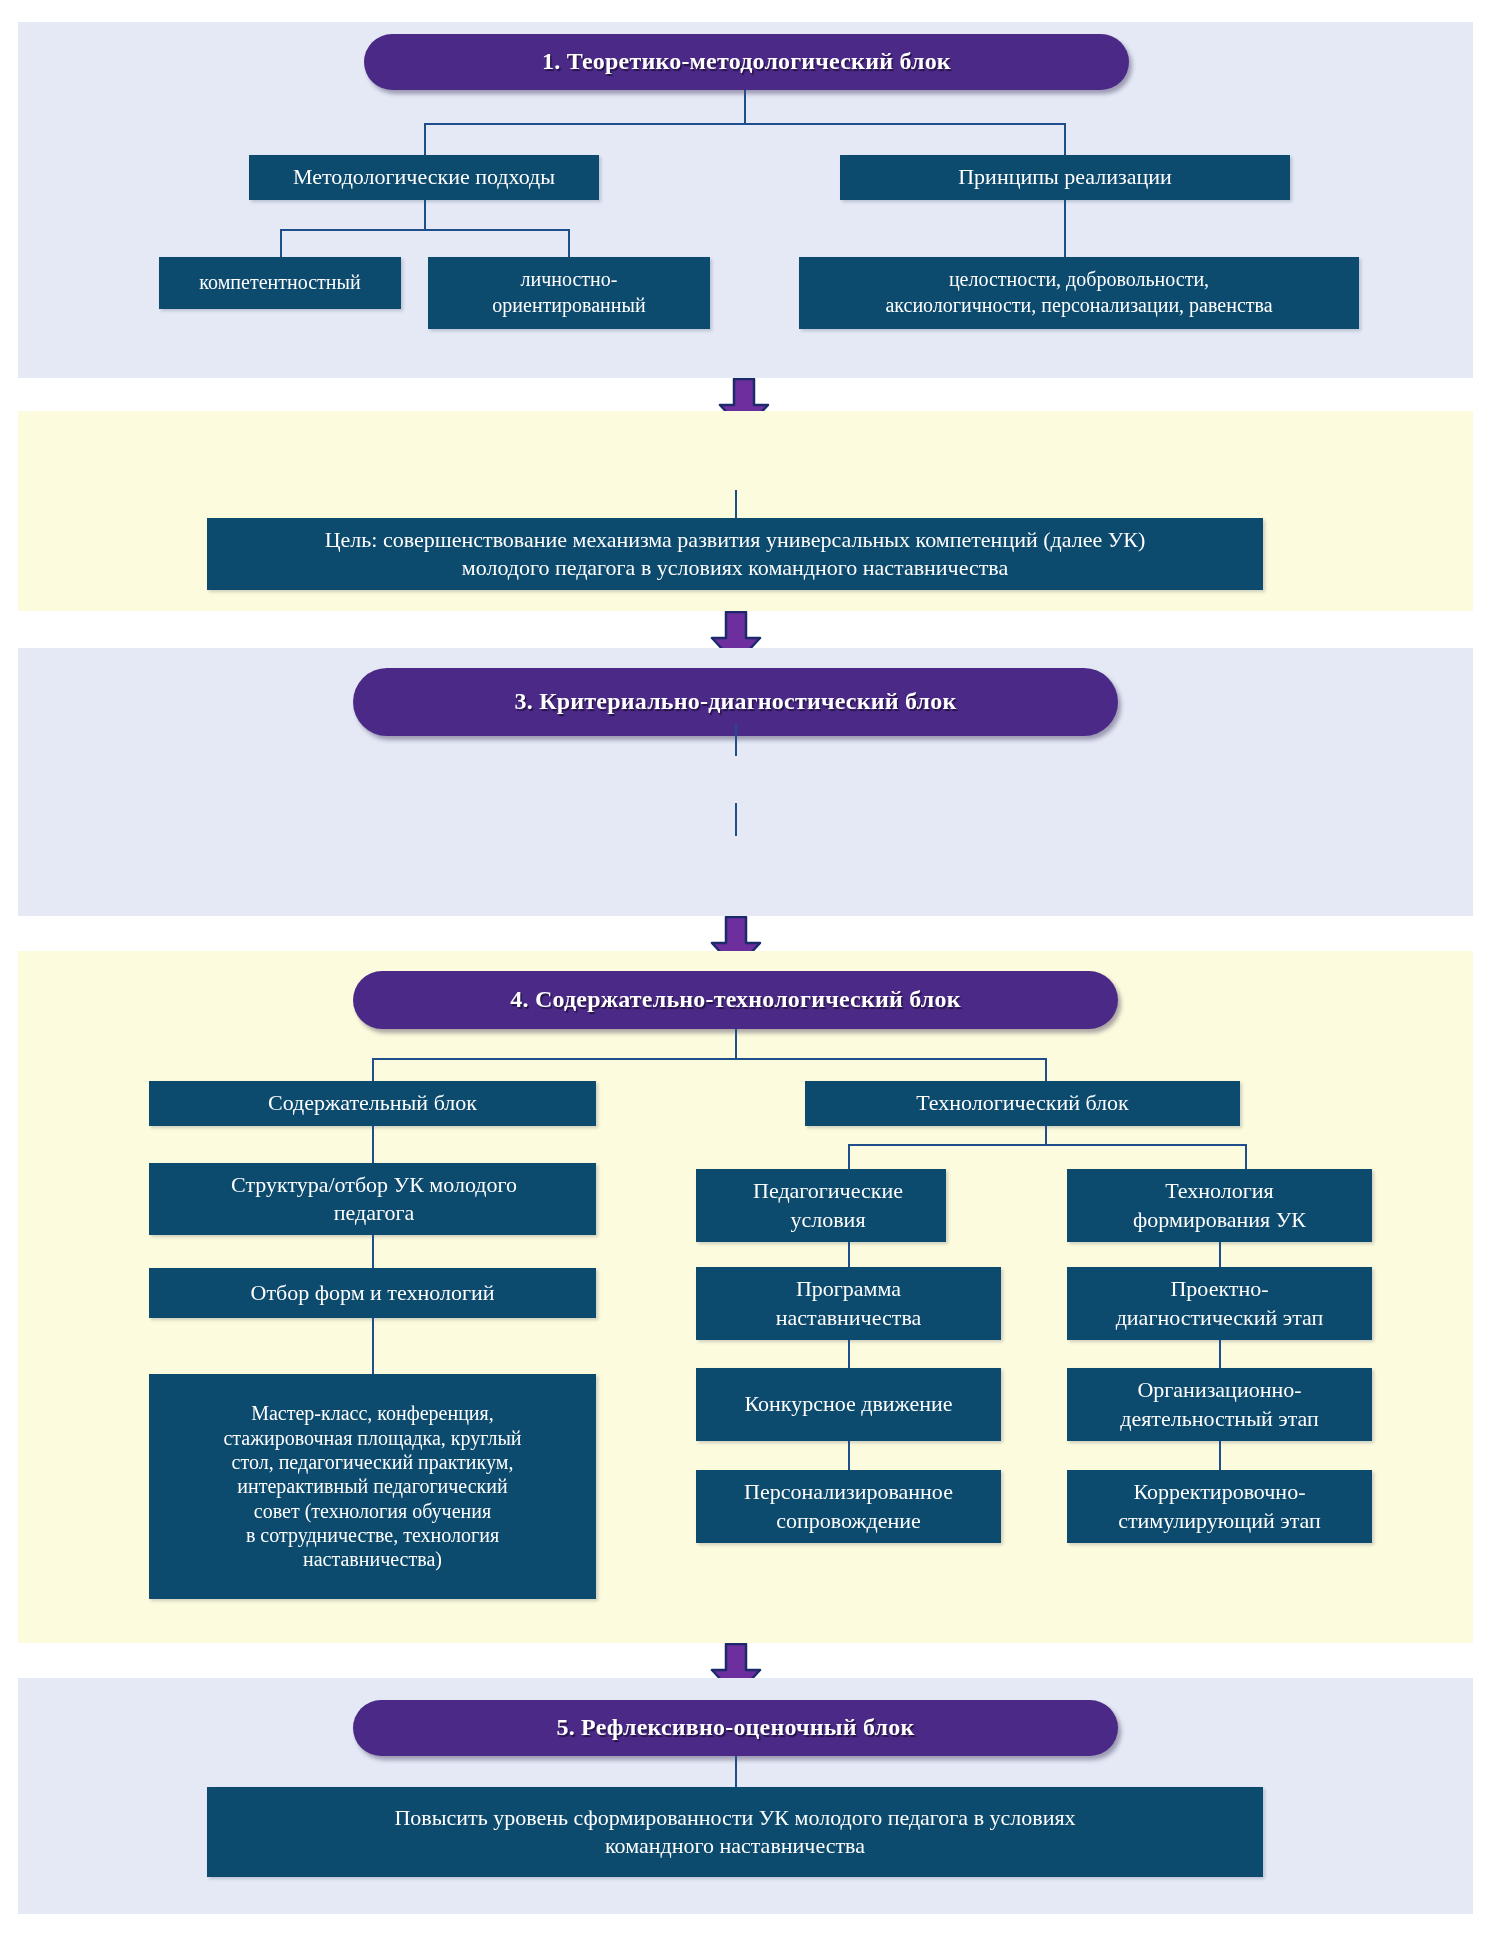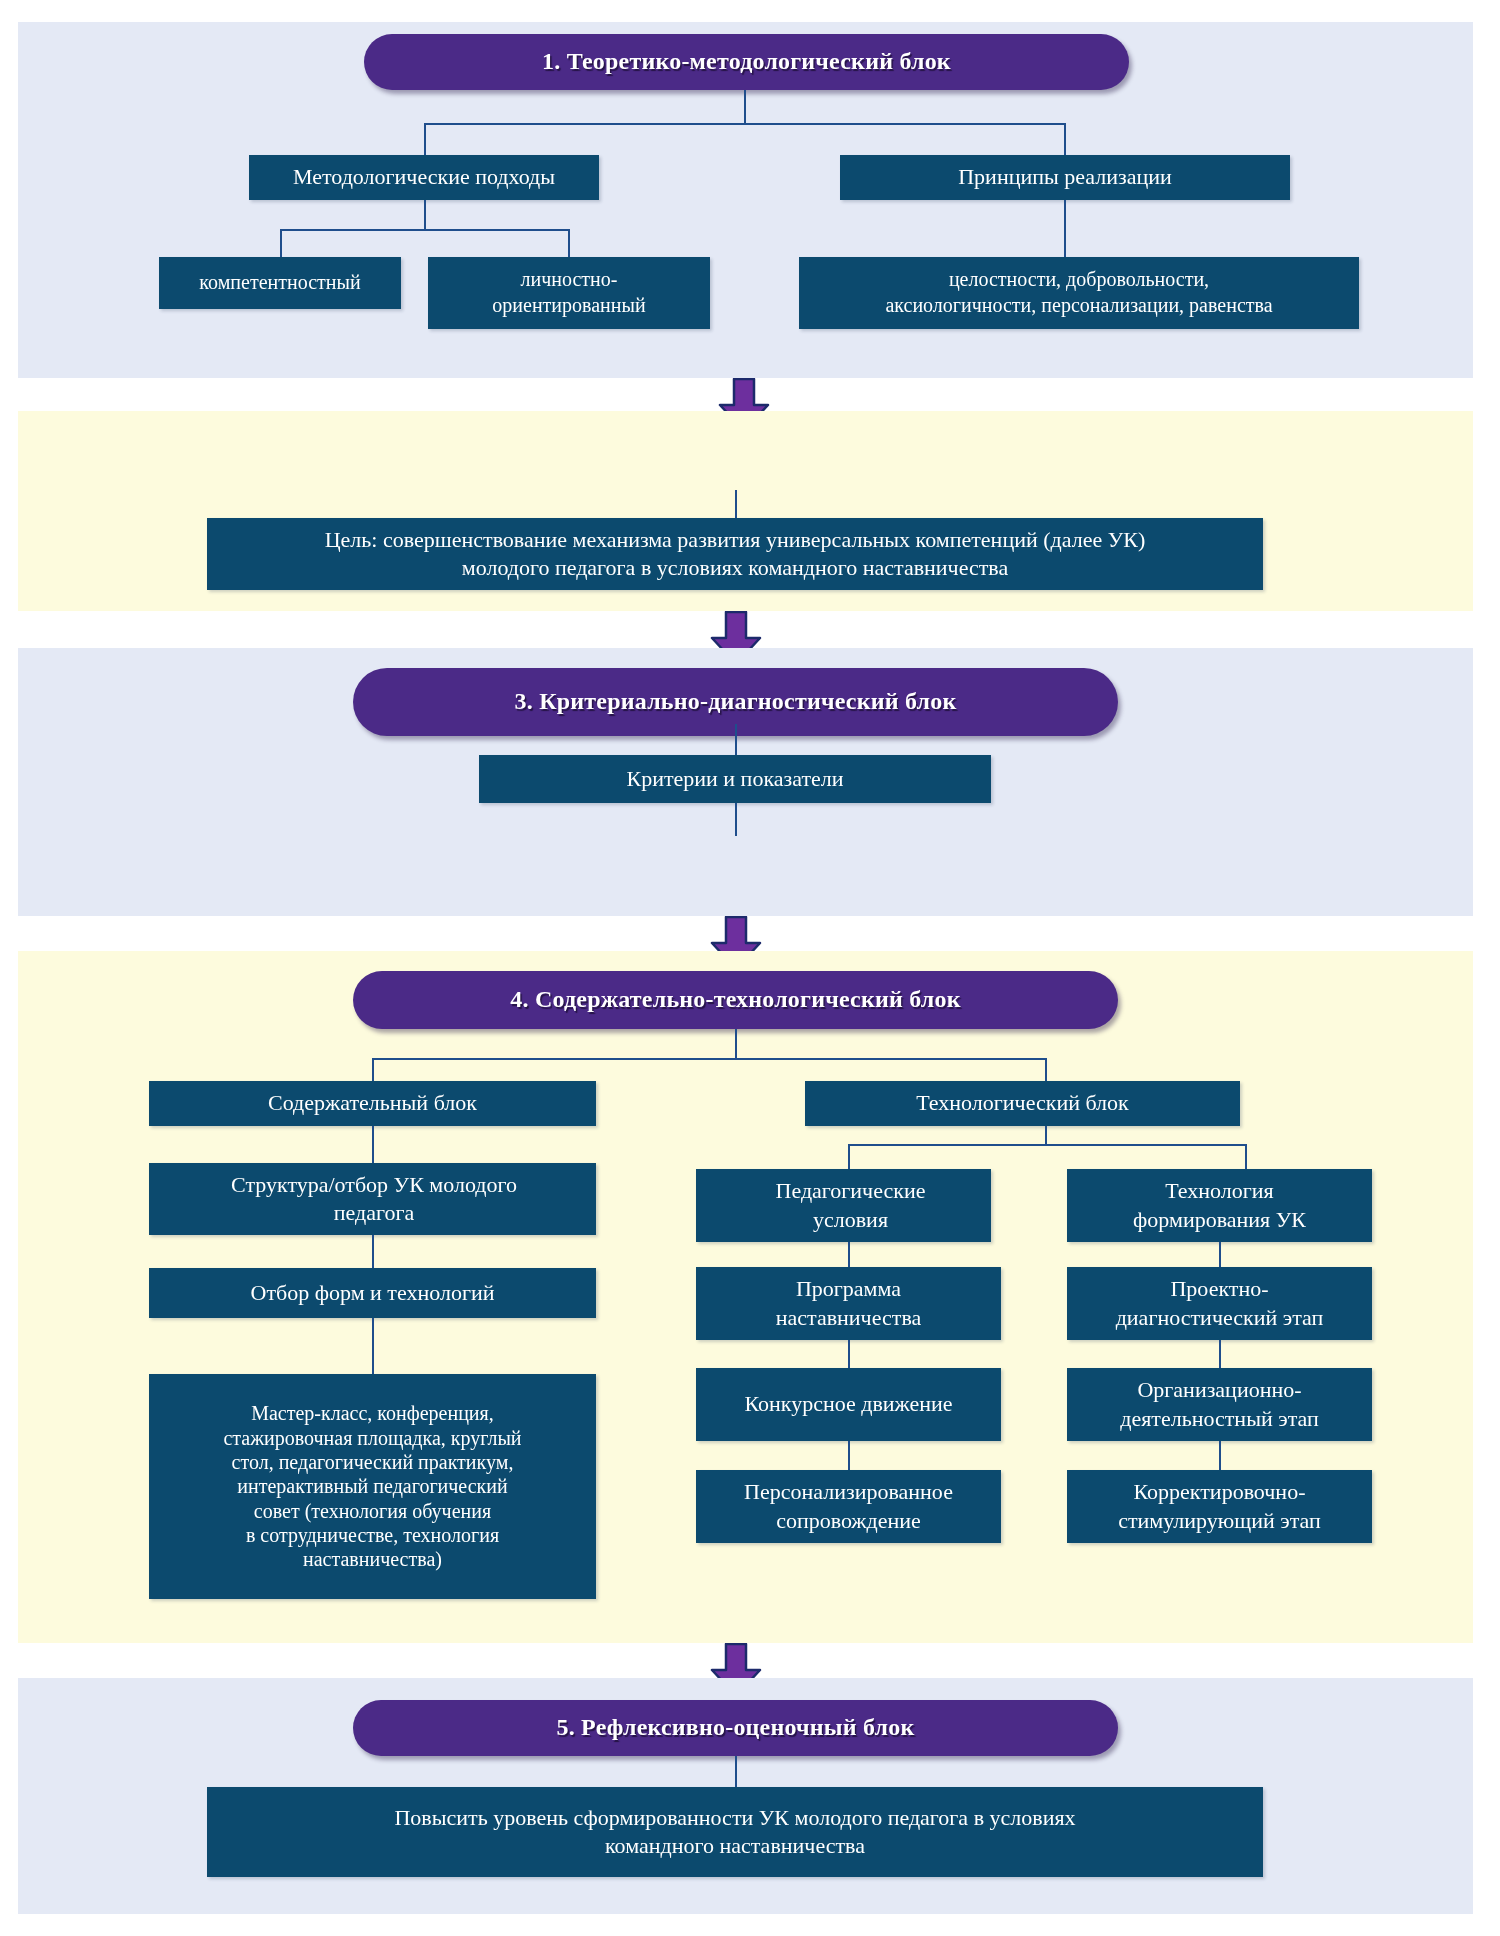--- a/index.html
+++ b/index.html
@@ -112,21 +112,20 @@
       <polygon points="16,1 36,1 36,27 50,27 26,53 2,27 16,27" fill="#6d2f9e" stroke="#1c2a6b" stroke-width="2.5" stroke-linejoin="round"></polygon>
     </svg>
   </div>
 
   <div class="band band-blue" style="left:18px;top:648px;width:1455px;height:268px;"></div>
 
   <div class="pill" style="left:353px;top:668px;width:765px;height:68px;">3. Критериально-диагностический блок</div>
 
   <div class="ln ln-v" style="left:735px;top:724px;height:32px;"></div>
 
-  <div class="box" style="left:479px;top:755px;width:512px;height:48px;">Критерии и показатели</div>
 
   <div class="ln ln-v" style="left:735px;top:803px;height:33px;"></div>
 
 
   <div class="arrow" style="left:710px;top:916px;">
     <svg width="52" height="55" viewBox="0 0 52 55">
       <polygon points="16,1 36,1 36,27 50,27 26,53 2,27 16,27" fill="#6d2f9e" stroke="#1c2a6b" stroke-width="2.5" stroke-linejoin="round"></polygon>
     </svg>
   </div>
 
@@ -157,21 +156,21 @@
 интерактивный педагогический
 совет (технология обучения
 в сотрудничестве, технология
 наставничества)</div>
 
   <div class="ln ln-v" style="left:1045px;top:1126px;height:19px;"></div>
   <div class="ln ln-h" style="left:848px;top:1144px;width:398px;"></div>
   <div class="ln ln-v" style="left:848px;top:1144px;height:26px;"></div>
   <div class="ln ln-v" style="left:1245px;top:1144px;height:26px;"></div>
 
-  <div class="box" style="left:696px;top:1169px;width:295px;height:73px;white-space:pre-line;padding-left:24px;">Педагогические
+  <div class="box" style="left:696px;top:1169px;width:250px;height:73px;white-space:pre-line;padding-left:24px;">Педагогические
 условия</div>
   <div class="ln ln-v" style="left:848px;top:1242px;height:26px;"></div>
 
   <div class="box" style="left:696px;top:1267px;width:305px;height:73px;white-space:pre-line;">Программа
 наставничества</div>
   <div class="ln ln-v" style="left:848px;top:1340px;height:29px;"></div>
 
   <div class="box" style="left:696px;top:1368px;width:305px;height:73px;">Конкурсное движение</div>
   <div class="ln ln-v" style="left:848px;top:1441px;height:30px;"></div>
 

